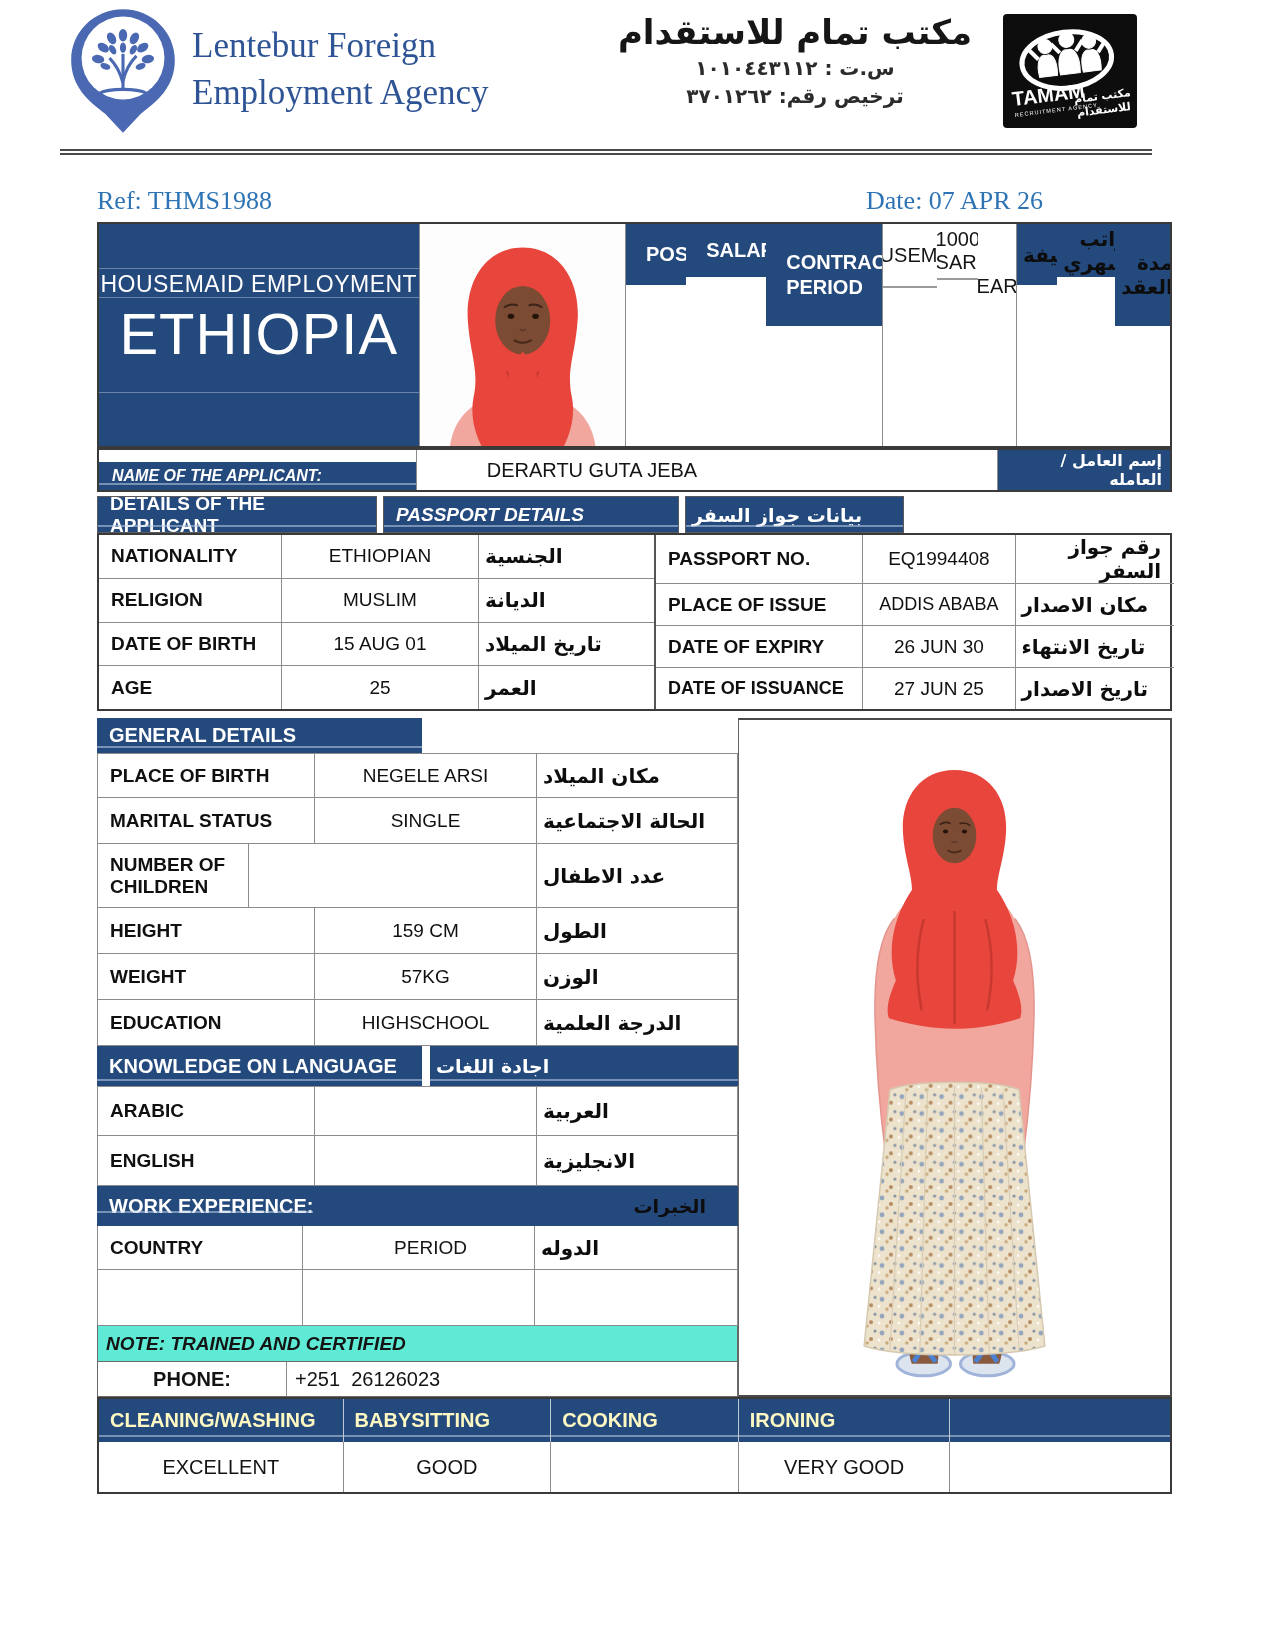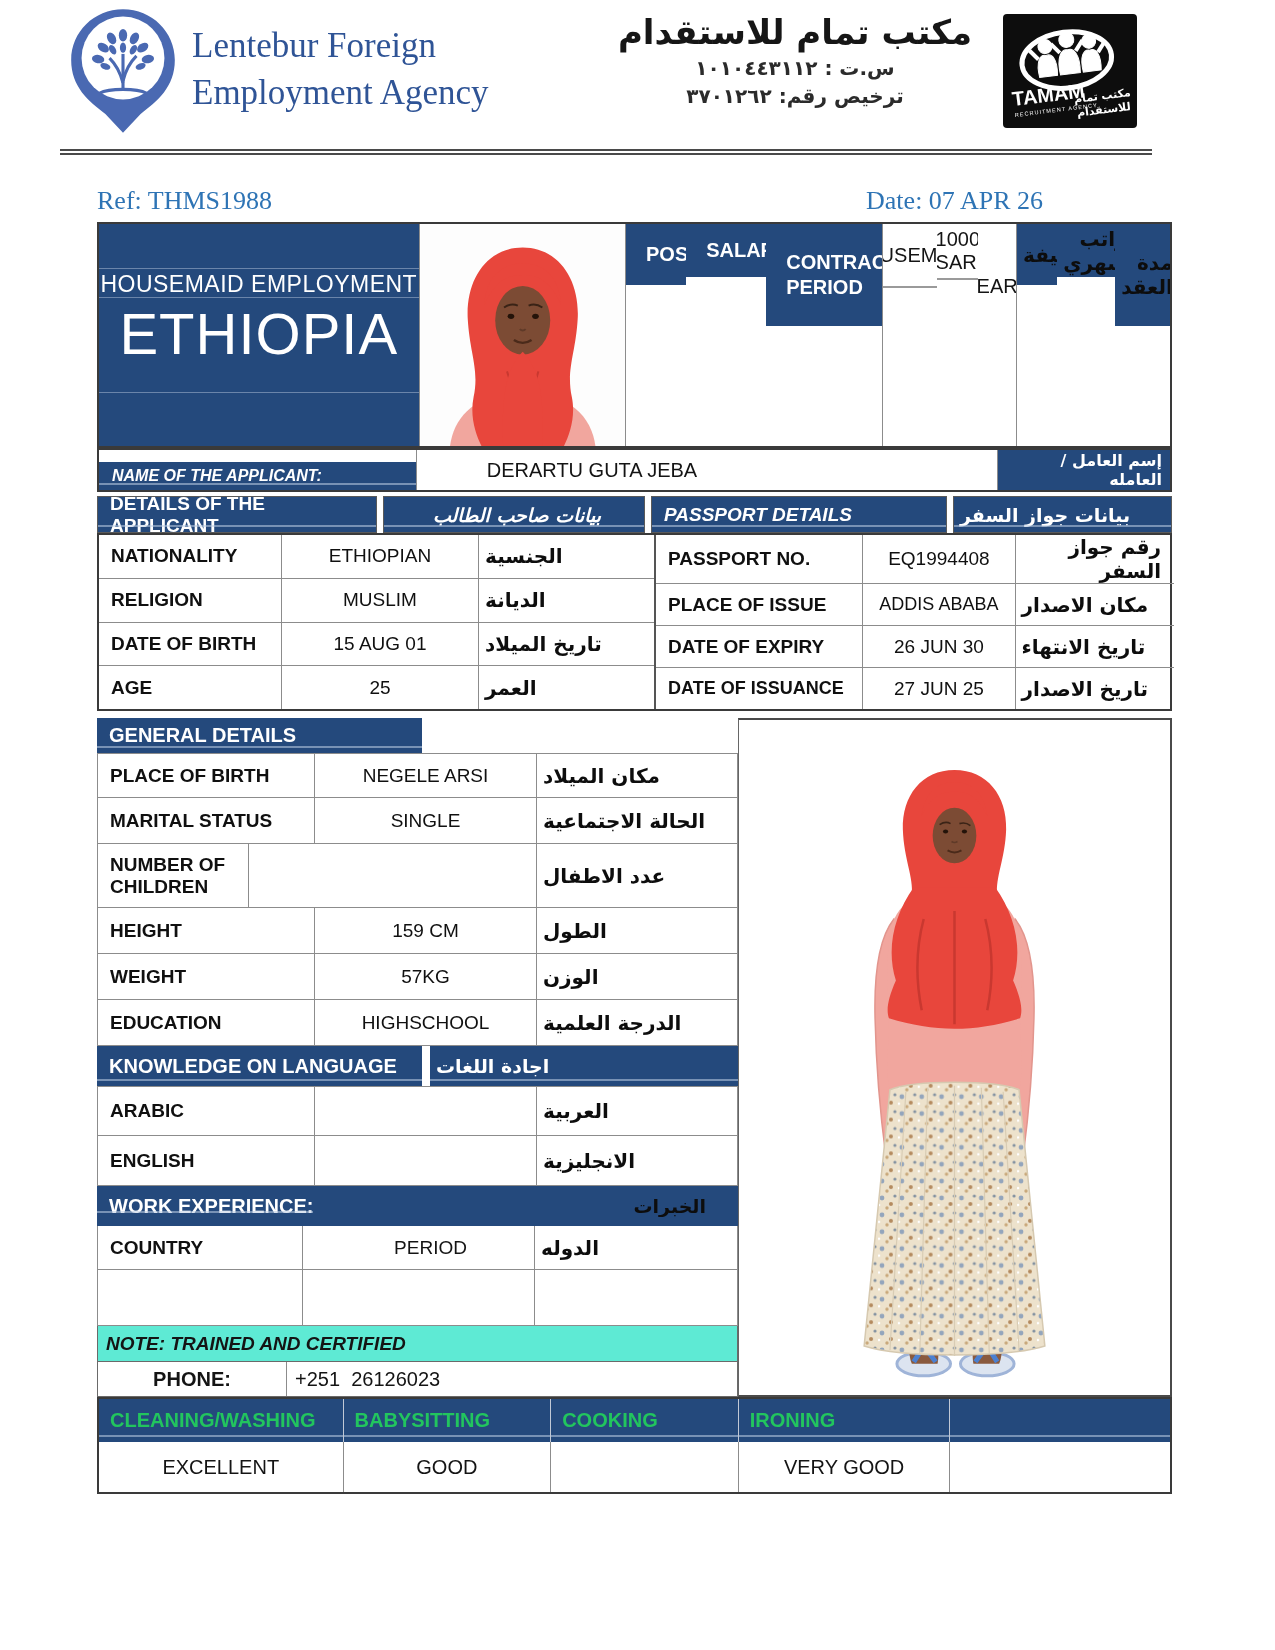--- a/index.html
+++ b/index.html
@@ -111,21 +111,21 @@
   .wrow .wa2{width:202px;}
   .h44{height:44px;}.h56{height:56px;}
   .noteRow{height:36px;border:1.5px solid #6a6a6a;border-top:none;display:flex;align-items:center;font-style:italic;font-weight:bold;font-size:19px;padding-left:8px;background:#5eead4;}
   .phoneRow{display:flex;height:35px;border:1.5px solid #6a6a6a;border-top:none;background:#fff;}
   .phoneRow .pl{width:189px;justify-content:center;font-weight:bold;font-size:20px;border-right:1px solid var(--grid);}
   .phoneRow .pv{width:450px;font-size:20px;padding-left:8px;white-space:pre;}
 
   
   #secF{top:1397px;height:97px;flex-direction:column;border:2px solid var(--darkline);}
   .skHead{display:flex;height:44px;}
-  .skHead .cell{border-right:1px solid #c0c8d6;font-weight:bold;font-size:20px;padding-left:11px;color:#22c55e;}
+  .skHead .cell{border-right:1px solid #c0c8d6;font-weight:bold;font-size:20px;padding-left:11px;color:#fef9c3;}
   .skHead .cell:last-child{border-right:none;}
   .skVals{display:flex;height:51px;background:#fff;}
   .skVals .cell{justify-content:center;font-size:20px;border-right:1px solid var(--grid);}
   .skVals .cell:last-child{border-right:none;}
   .w1{width:245px;}.w2{width:208px;}.w3{width:188px;}.w4{width:212px;}.w5{width:220px;}
 </style>
 </head>
 <body>
 
 <div id="page">
@@ -243,21 +243,20 @@
   </div>
 
   <div id="secB" class="sec">
     <div class="cell navy nlabel hl">NAME OF THE APPLICANT:</div>
     <div class="cell nvalue">DERARTU GUTA JEBA</div>
     <div class="cell navy nar arc">إسم العامل / العامله</div>
   </div>
 
   <div id="secC" class="sec">
     <div class="cell navy c1 hc-en hl">DETAILS OF THE APPLICANT</div>
-    <div class="cell navy c2 arc hl" style="justify-content:center;padding-right:0;">بيانات صاحب الطالب</div>
     <div class="cell navy c3 hc-en hc-it hl">PASSPORT DETAILS</div>
     <div class="cell navy c4 arc hl" style="padding-right:20px;">بيانات جواز السفر</div>
   </div>
 
   <div id="secD" class="sec">
     <div class="halfL">
       <div class="drow">
         <div class="cell dl lbl">NATIONALITY</div>
         <div class="cell dv val">ETHIOPIAN</div>
         <div class="cell da arc">الجنسية</div>

